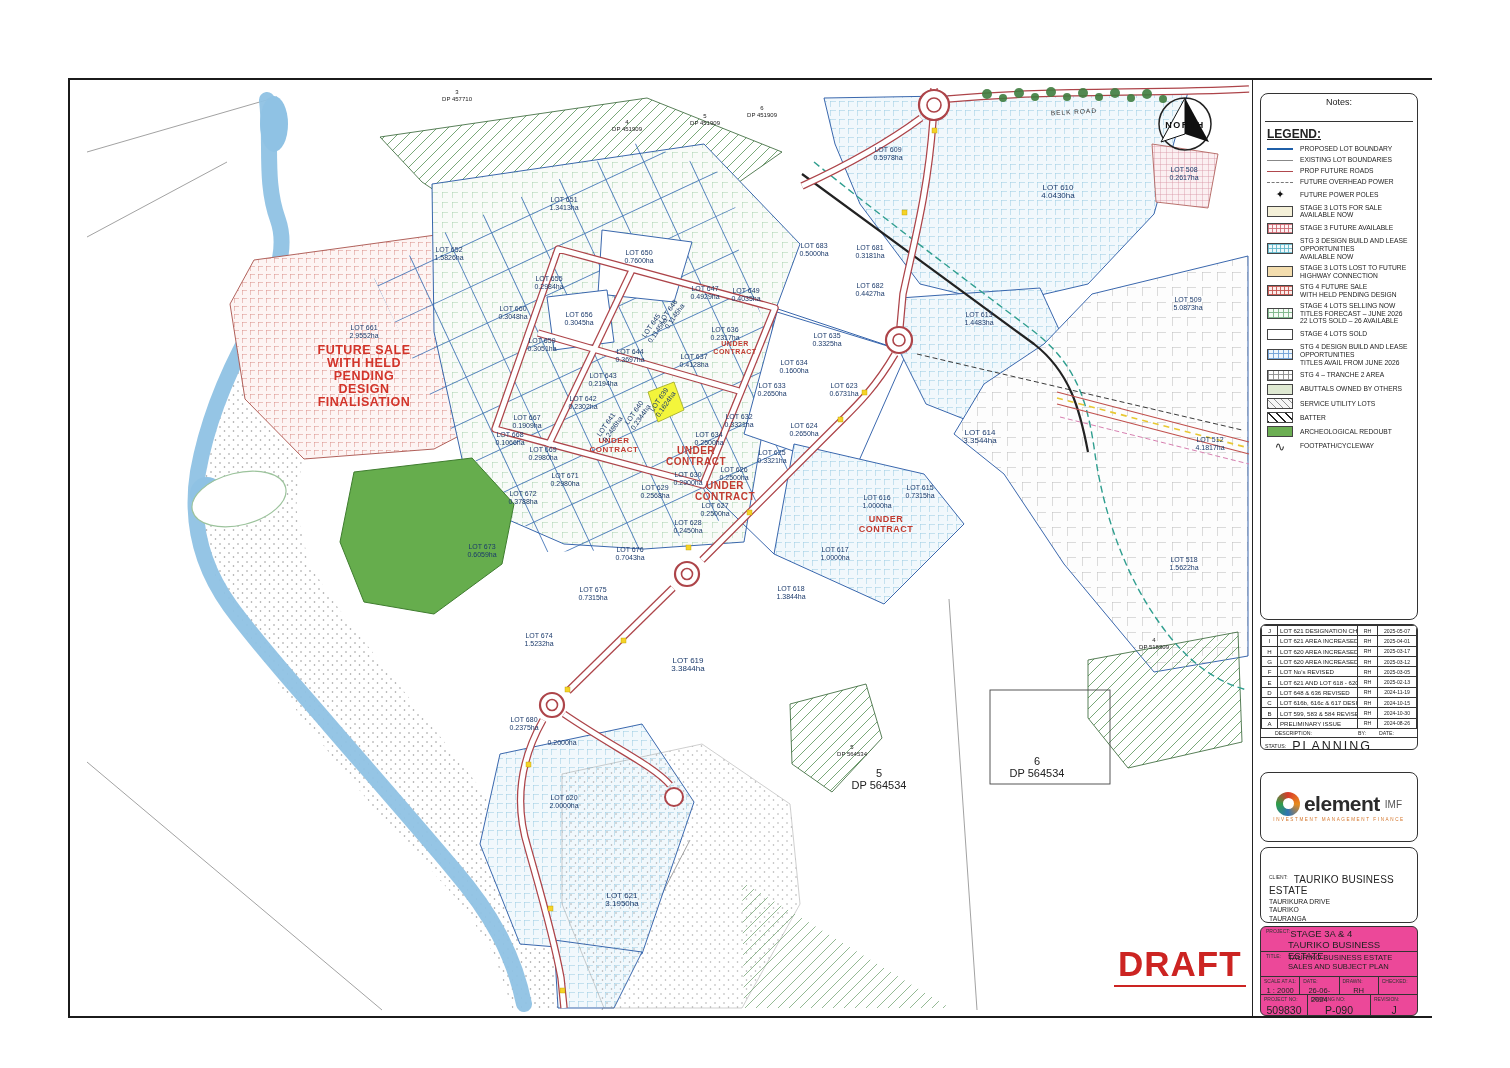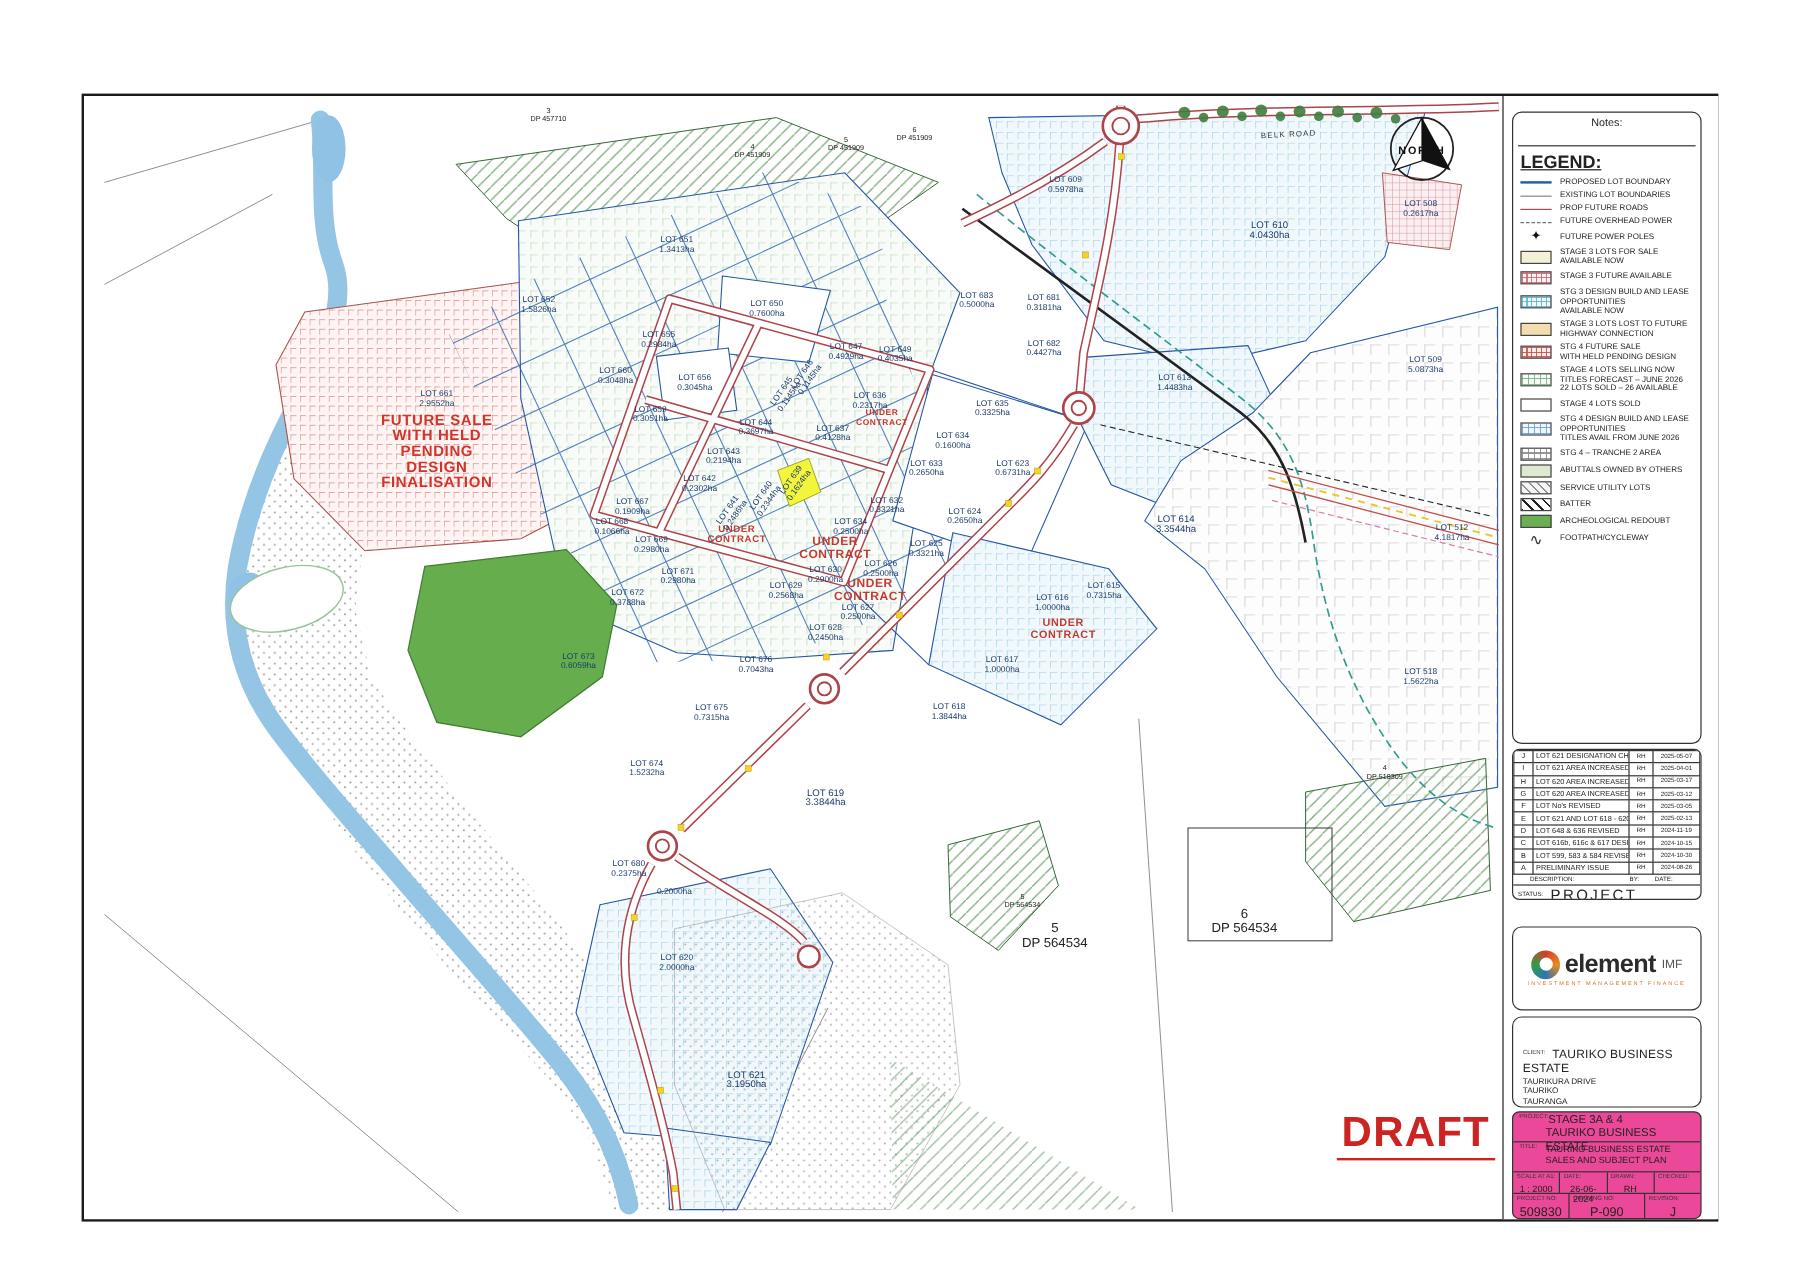--- a/index.html
+++ b/index.html
@@ -9,21 +9,21 @@
          background:#fff;box-sizing:border-box;}
   #map{position:absolute;left:0;top:0;font-family:"Liberation Sans",sans-serif;}
   
   .panel{position:absolute;left:1182px;top:0;width:180px;height:100%;border-left:1.5px solid #222;
          background:#fff;box-sizing:border-box;}
   .pbox{position:absolute;left:7px;width:158px;border:1.2px solid #333;border-radius:8px;
         background:#fff;box-sizing:border-box;}
   .notes-box{top:13px;height:527px;padding:3px 6px 2px;}
   .notes-title{text-align:center;font-size:9px;border-bottom:1px solid #333;padding-bottom:14px;margin:0 -2px 3px;}
   .notes-body{font-size:7.1px;line-height:1.4;letter-spacing:.1px;}
-  .legend-title{font-size:15px;font-weight:bold;text-decoration:underline;margin:5px 0 4px;}
+  .legend-title{font-size:12px;font-weight:bold;text-decoration:underline;margin:5px 0 4px;}
   .lrow{display:flex;align-items:center;gap:7px;margin:3.2px 0;}
   .llabel{font-size:6.7px;line-height:1.18;white-space:pre-line;}
   .sw{width:26px;height:11px;border:1px solid #444;flex:none;box-sizing:border-box;text-align:center;}
   .sw.line-blue{border:none;height:0;border-top:2.2px solid #1f5fa8;}
   .sw.line-gray{border:none;height:0;border-top:1.4px solid #888;}
   .sw.line-red{border:none;height:0;border-top:1.6px solid #b0484d;}
   .sw.line-dash{border:none;height:0;border-top:1.4px dashed #777;}
   .sw.pole{border:none;font-size:11px;line-height:11px;color:#111;}
   .sw.squiggle{border:none;font-size:13px;line-height:11px;color:#333;}
   .sw.cream{background:#f4f0d8;}
@@ -75,21 +75,21 @@
   .tb-title .v1,.tb-title .v2{font-size:7.6px;margin-left:22px;}
   .tb-proj .tiny-label,.tb-title .tiny-label{float:left;}
   .tb-grid{display:flex;border-bottom:0.9px solid #333;}
   .tb-cell{flex:1;border-right:0.9px solid #333;padding:1px 3px;box-sizing:border-box;height:17px;}
   .tb-cell:last-child{border-right:none;}
   .tb-cell .cv{font-size:7.6px;text-align:center;margin-top:2px;}
   .tb-grid2{display:flex;}
   .tb-grid2 .tb-cell{height:20px;}
   .tb-grid2 .cv{font-size:10.5px;}
   
-  .draft{position:absolute;left:1044px;top:844px;color:#cc2422;font-size:35px;font-weight:bold;
+  .draft{position:absolute;left:1044px;top:864px;color:#cc2422;font-size:35px;font-weight:bold;
          letter-spacing:1px;border-bottom:2.5px solid #cc2422;padding:0 4px 1px;}
 </style>
 </head>
 <body>
 
 <div class="page">
   <div class="sheet">
 
     <svg id="map" width="1182" height="936" viewBox="68 78 1182 936">
       <defs>
@@ -506,21 +506,21 @@
               </tr>
             </tbody>
           </table>
         <div class="rev-foot">
           <span class="f-desc">DESCRIPTION:</span>
           <span class="f-by">BY:</span>
           <span class="f-date">DATE:</span>
         </div>
         <div class="status-row">
           <span class="status-label">STATUS:</span>
-          <span class="status-value">PROJECT</span>
+          <span class="status-value">PLANNING</span>
         </div>
       </div>
 
       <div class="pbox logo-box">
         <div class="logo-inner">
           <div class="logo-line">
             <span class="swirl"></span>
             <span class="brand">element</span>
             <span class="brand-sfx">IMF</span>
           </div>

